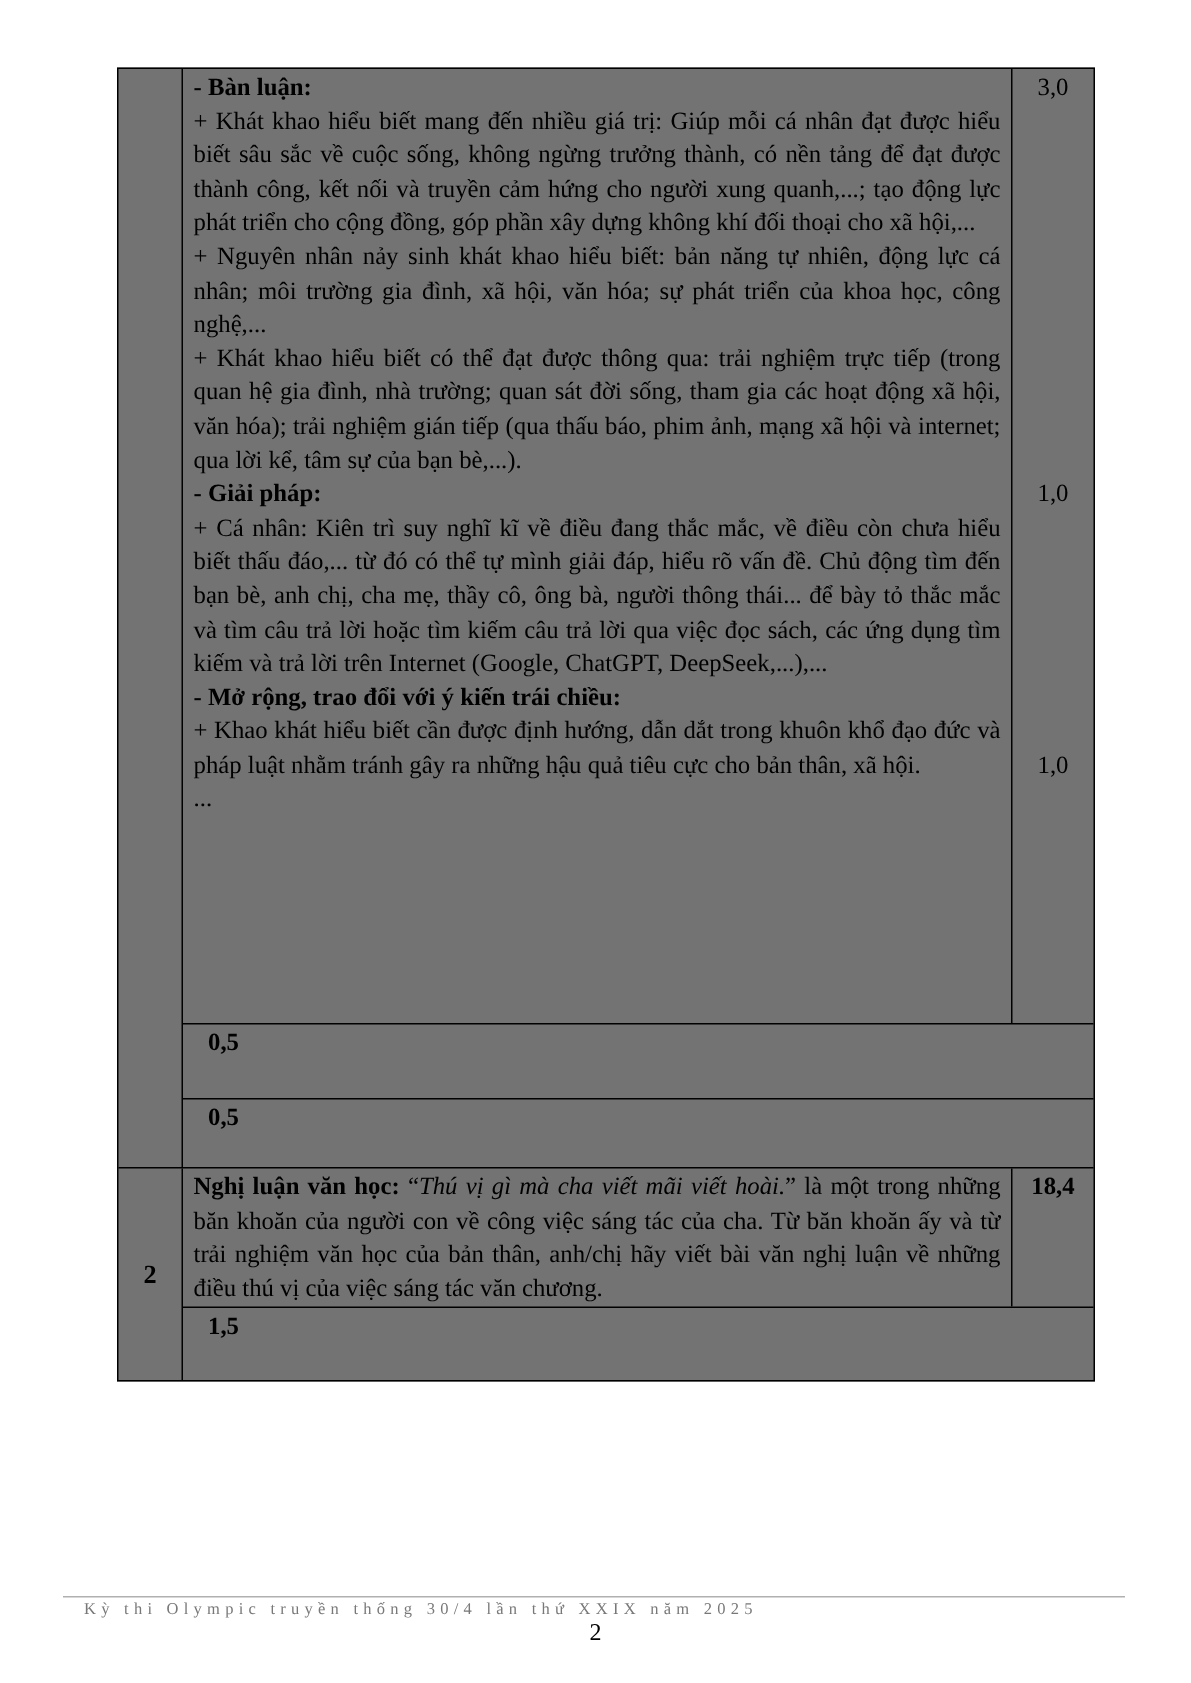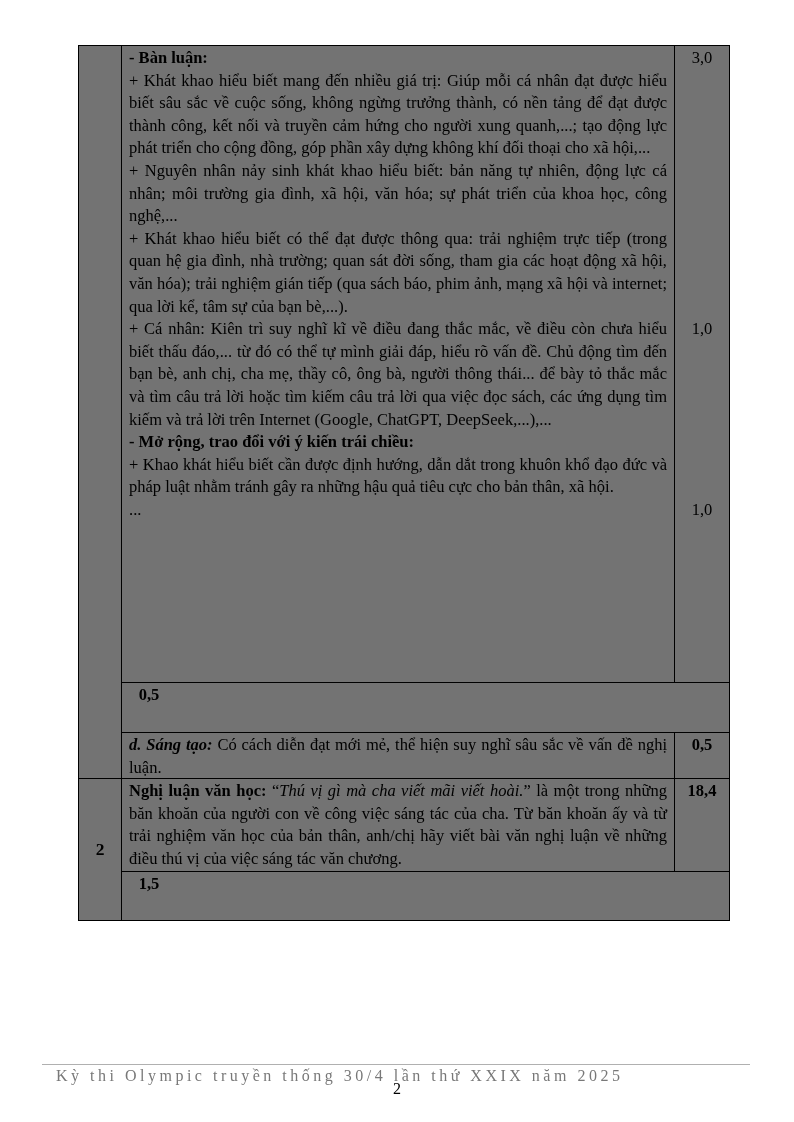--- a/index.html
+++ b/index.html
@@ -41,61 +41,59 @@
   .bi { font-weight:bold; font-style:italic; }
   .it { font-style:italic; }
   .pts-bold { font-weight:bold; }
   .pt-abs { position:absolute; left:0; right:0; text-align:center; }
   .pt-1 { top:1px; }
   .pt-2 { top:272px; }
   .pt-3 { top:453px; }
   .footer-rule { position:absolute; left:42px; top:1064px; width:708px; height:1px; background:#b0b0b0; }
   .footer-text {
     position:absolute; left:56px; top:1067px;
-    font-size:16px; letter-spacing:3.5px; color:#787878; white-space:nowrap;
+    font-size:11px; letter-spacing:3.5px; color:#787878; white-space:nowrap;
   }
   .page-num { position:absolute; left:0; top:1080px; width:794px; text-align:center; font-size:16px; }
 </style>
 </head>
 <body>
 
 <div class="qtable">
 
   <div class="block">
     <div class="num-col"></div>
     <div class="rows-col">
 
       <div class="trow h-discussion">
         <div class="content-cell">
           <p class="para bold">- Bàn luận:</p>
           <p class="para">+ Khát khao hiểu biết mang đến nhiều giá trị: Giúp mỗi cá nhân đạt được hiểu biết sâu sắc về cuộc sống, không ngừng trưởng thành, có nền tảng để đạt được thành công, kết nối và truyền cảm hứng cho người xung quanh,...; tạo động lực phát triển cho cộng đồng, góp phần xây dựng không khí đối thoại cho xã hội,...</p>
           <p class="para">+ Nguyên nhân nảy sinh khát khao hiểu biết: bản năng tự nhiên, động lực cá nhân; môi trường gia đình, xã hội, văn hóa; sự phát triển của khoa học, công nghệ,...</p>
-          <p class="para">+ Khát khao hiểu biết có thể đạt được thông qua: trải nghiệm trực tiếp (trong quan hệ gia đình, nhà trường; quan sát đời sống, tham gia các hoạt động xã hội, văn hóa); trải nghiệm gián tiếp (qua sách báo, phim ảnh, mạng xã hội và internet; qua lời kể, tâm sự của bạn bè,...).</p>
+          <p class="para">+ Khát khao hiểu biết có thể đạt được thông qua: trải nghiệm trực tiếp (trong quan hệ gia đình, nhà trường; quan sát đời sống, tham gia các hoạt động xã hội, văn hóa); trải nghiệm gián tiếp (qua thấu báo, phim ảnh, mạng xã hội và internet; qua lời kể, tâm sự của bạn bè,...).</p>
+          <p class="para bold">- Giải pháp:</p>
           <p class="para">+ Cá nhân: Kiên trì suy nghĩ kĩ về điều đang thắc mắc, về điều còn chưa hiểu biết thấu đáo,... từ đó có thể tự mình giải đáp, hiểu rõ vấn đề. Chủ động tìm đến bạn bè, anh chị, cha mẹ, thầy cô, ông bà, người thông thái... để bày tỏ thắc mắc và tìm câu trả lời hoặc tìm kiếm câu trả lời qua việc đọc sách, các ứng dụng tìm kiếm và trả lời trên Internet (Google, ChatGPT, DeepSeek,...),...</p>
           <p class="para bold">- Mở rộng, trao đổi với ý kiến trái chiều:</p>
           <p class="para">+ Khao khát hiểu biết cần được định hướng, dẫn dắt trong khuôn khổ đạo đức và pháp luật nhằm tránh gây ra những hậu quả tiêu cực cho bản thân, xã hội.</p>
           <p class="para">...</p>
         </div>
         <div class="points-col">
           <span class="pt-abs pt-1">3,0</span>
           <span class="pt-abs pt-2">1,0</span>
           <span class="pt-abs pt-3">1,0</span>
         </div>
       </div>
 
       <div class="trow row-sep h-c">
         <div class="points-col pts-bold">
           <span>0,5</span>
         </div>
       </div>
 
       <div class="trow row-sep h-d">
-        <div class="content-cell">
-          <p class="para"><span class="bi">d. Sáng tạo:</span><span> Có cách diễn đạt mới mẻ, thể hiện suy nghĩ sâu sắc về vấn đề nghị luận.</span></p>
-        </div>
         <div class="points-col pts-bold">
           <span>0,5</span>
         </div>
       </div>
 
     </div>
   </div>
 
   <div class="block block-sep">
     <div class="num-col">2</div>

